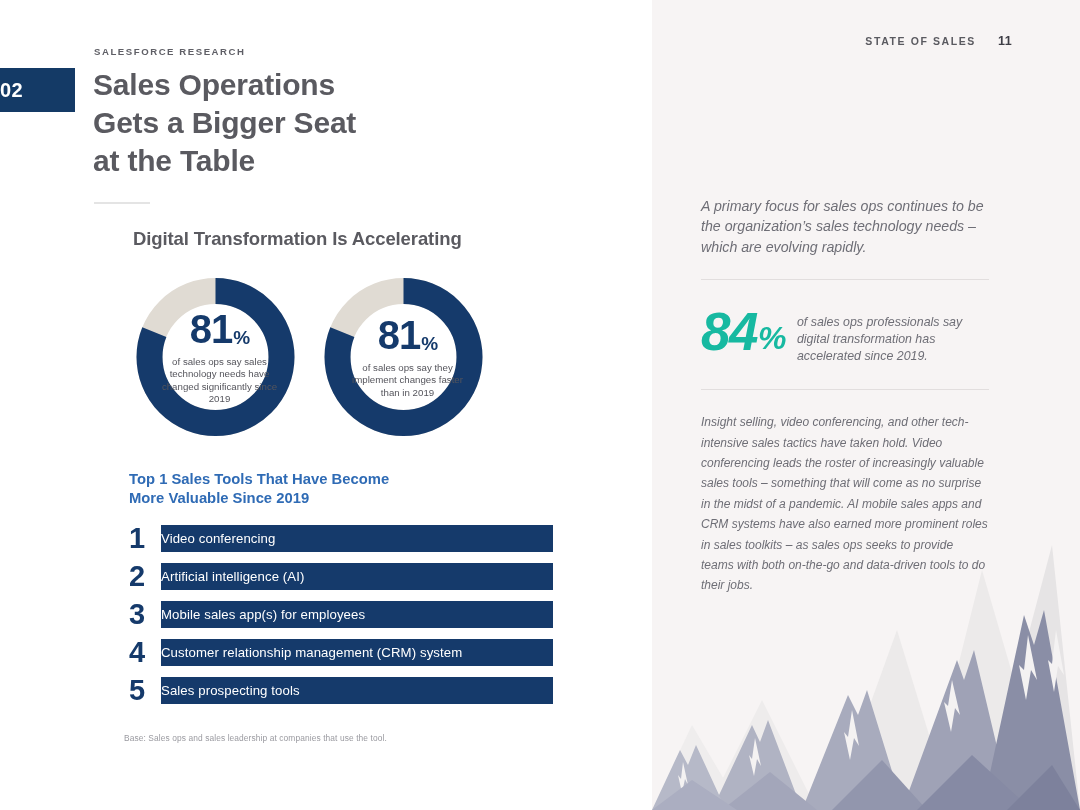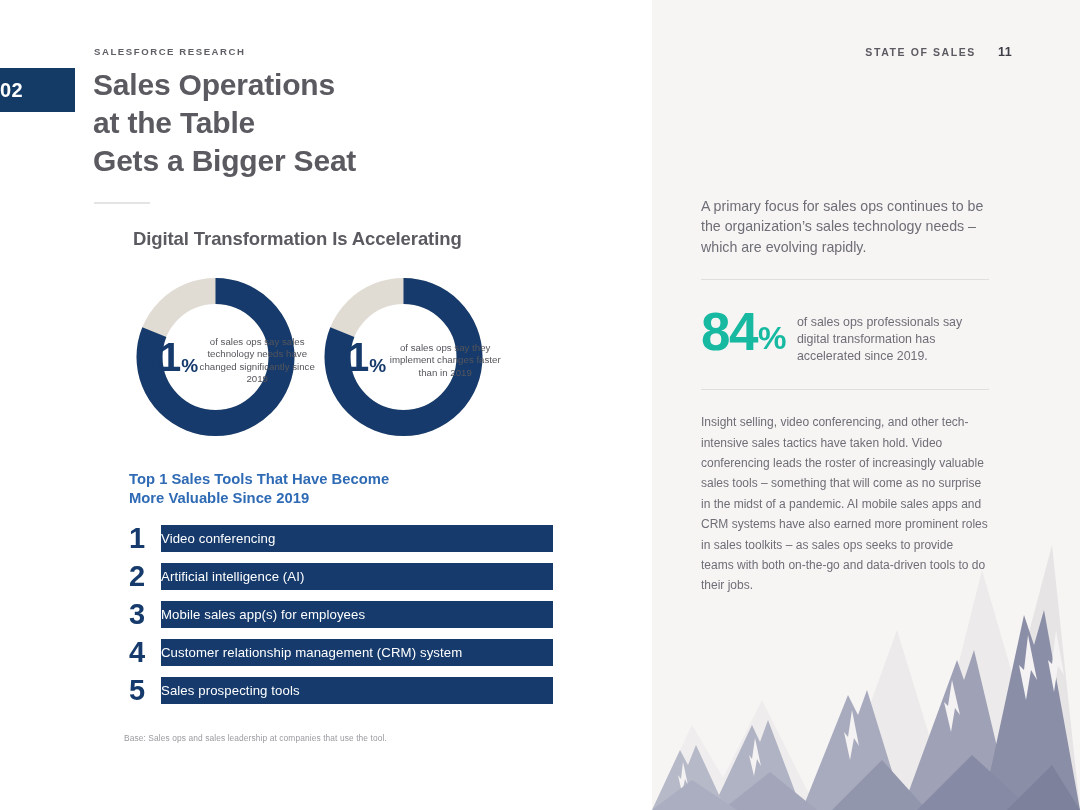--- a/index.html
+++ b/index.html
@@ -12,32 +12,32 @@
   }
   .page{position:relative;width:1080px;height:810px;}
 
   
   .right-panel{
     position:absolute;left:652px;top:0;width:428px;height:810px;
     background:#f7f4f4;
     overflow:hidden;
   }
   .panel-header{
-    position:absolute;top:45px;right:68px;
+    position:absolute;top:34px;right:68px;
     display:flex;align-items:center;gap:22px;
     white-space:nowrap;
   }
   .panel-header .kicker{
     font-size:10.5px;letter-spacing:1.6px;font-weight:700;color:#5a5a60;
   }
   .panel-header .pageno{
     font-size:12.5px;font-weight:700;color:#3e3e46;letter-spacing:.4px;
   }
 
-  .panel-body{position:absolute;left:49px;top:196px;width:288px;}
+  .panel-body{position:absolute;left:49px;top:196px;width:288px;font-style:italic;}
   .panel-lead{
     font-size:14.2px;line-height:20.4px;color:#6e6e76;font-weight:400;
   }
   .hr{height:1px;background:#e2dede;margin:22px 0 0 0;width:288px;}
 
   .stat-row{display:flex;align-items:flex-start;margin-top:29px;}
   .stat-big{
     font-size:53px;font-weight:800;color:#17b9a1;line-height:.88;
     letter-spacing:-1.5px;display:flex;align-items:flex-end;
   }
@@ -75,22 +75,22 @@
   .section-title{
     position:absolute;left:93px;top:228px;
     font-size:18.5px;font-weight:700;color:#5a5a60;letter-spacing:-.1px;margin-left:40px;
   }
 
   
   .donut-wrap{position:absolute;}
   .donut{position:relative;}
   .donut svg{display:block;}
   .donut-inner{
-    position:absolute;left:12px;top:0;width:100%;height:100%;
-    display:flex;flex-direction:row;align-items:center;justify-content:center;
+    position:absolute;left:4px;top:0;width:100%;height:100%;
+    display:flex;flex-direction:column;align-items:center;justify-content:center;
     text-align:center;
   }
   .donut-pct{
     color:#153a6b;font-weight:800;font-size:40px;line-height:1;
     display:flex;align-items:flex-end;letter-spacing:-1px;
   }
   .donut-pct .sm{font-size:19px;font-weight:800;margin-left:1px;position:relative;top:-2px;}
   .donut-cap{
     margin-top:7px;font-size:9.7px;line-height:12.4px;color:#55555c;width:120px;
   }
@@ -123,22 +123,22 @@
 <div class="page">
 
   <div class="num-badge">
     <span>02</span>
   </div>
 
   <div class="kicker-left">SALESFORCE RESEARCH</div>
 
   <div class="title">
     <div>Sales Operations</div>
+    <div>Gets a Bigger Seat</div>
     <div>at the Table</div>
-    <div>Gets a Bigger Seat</div>
   </div>
 
   <div class="title-rule"></div>
 
   <div class="section-title">Digital Transformation Is Accelerating</div>
 
   <div class="donut-wrap" style="left:123px;top:277px;">
     <div class="donut" style="width:185px;height:160px;">
       <svg width="185" height="160" viewBox="0 0 185 160">
         <g transform="translate(92.5,80)">

